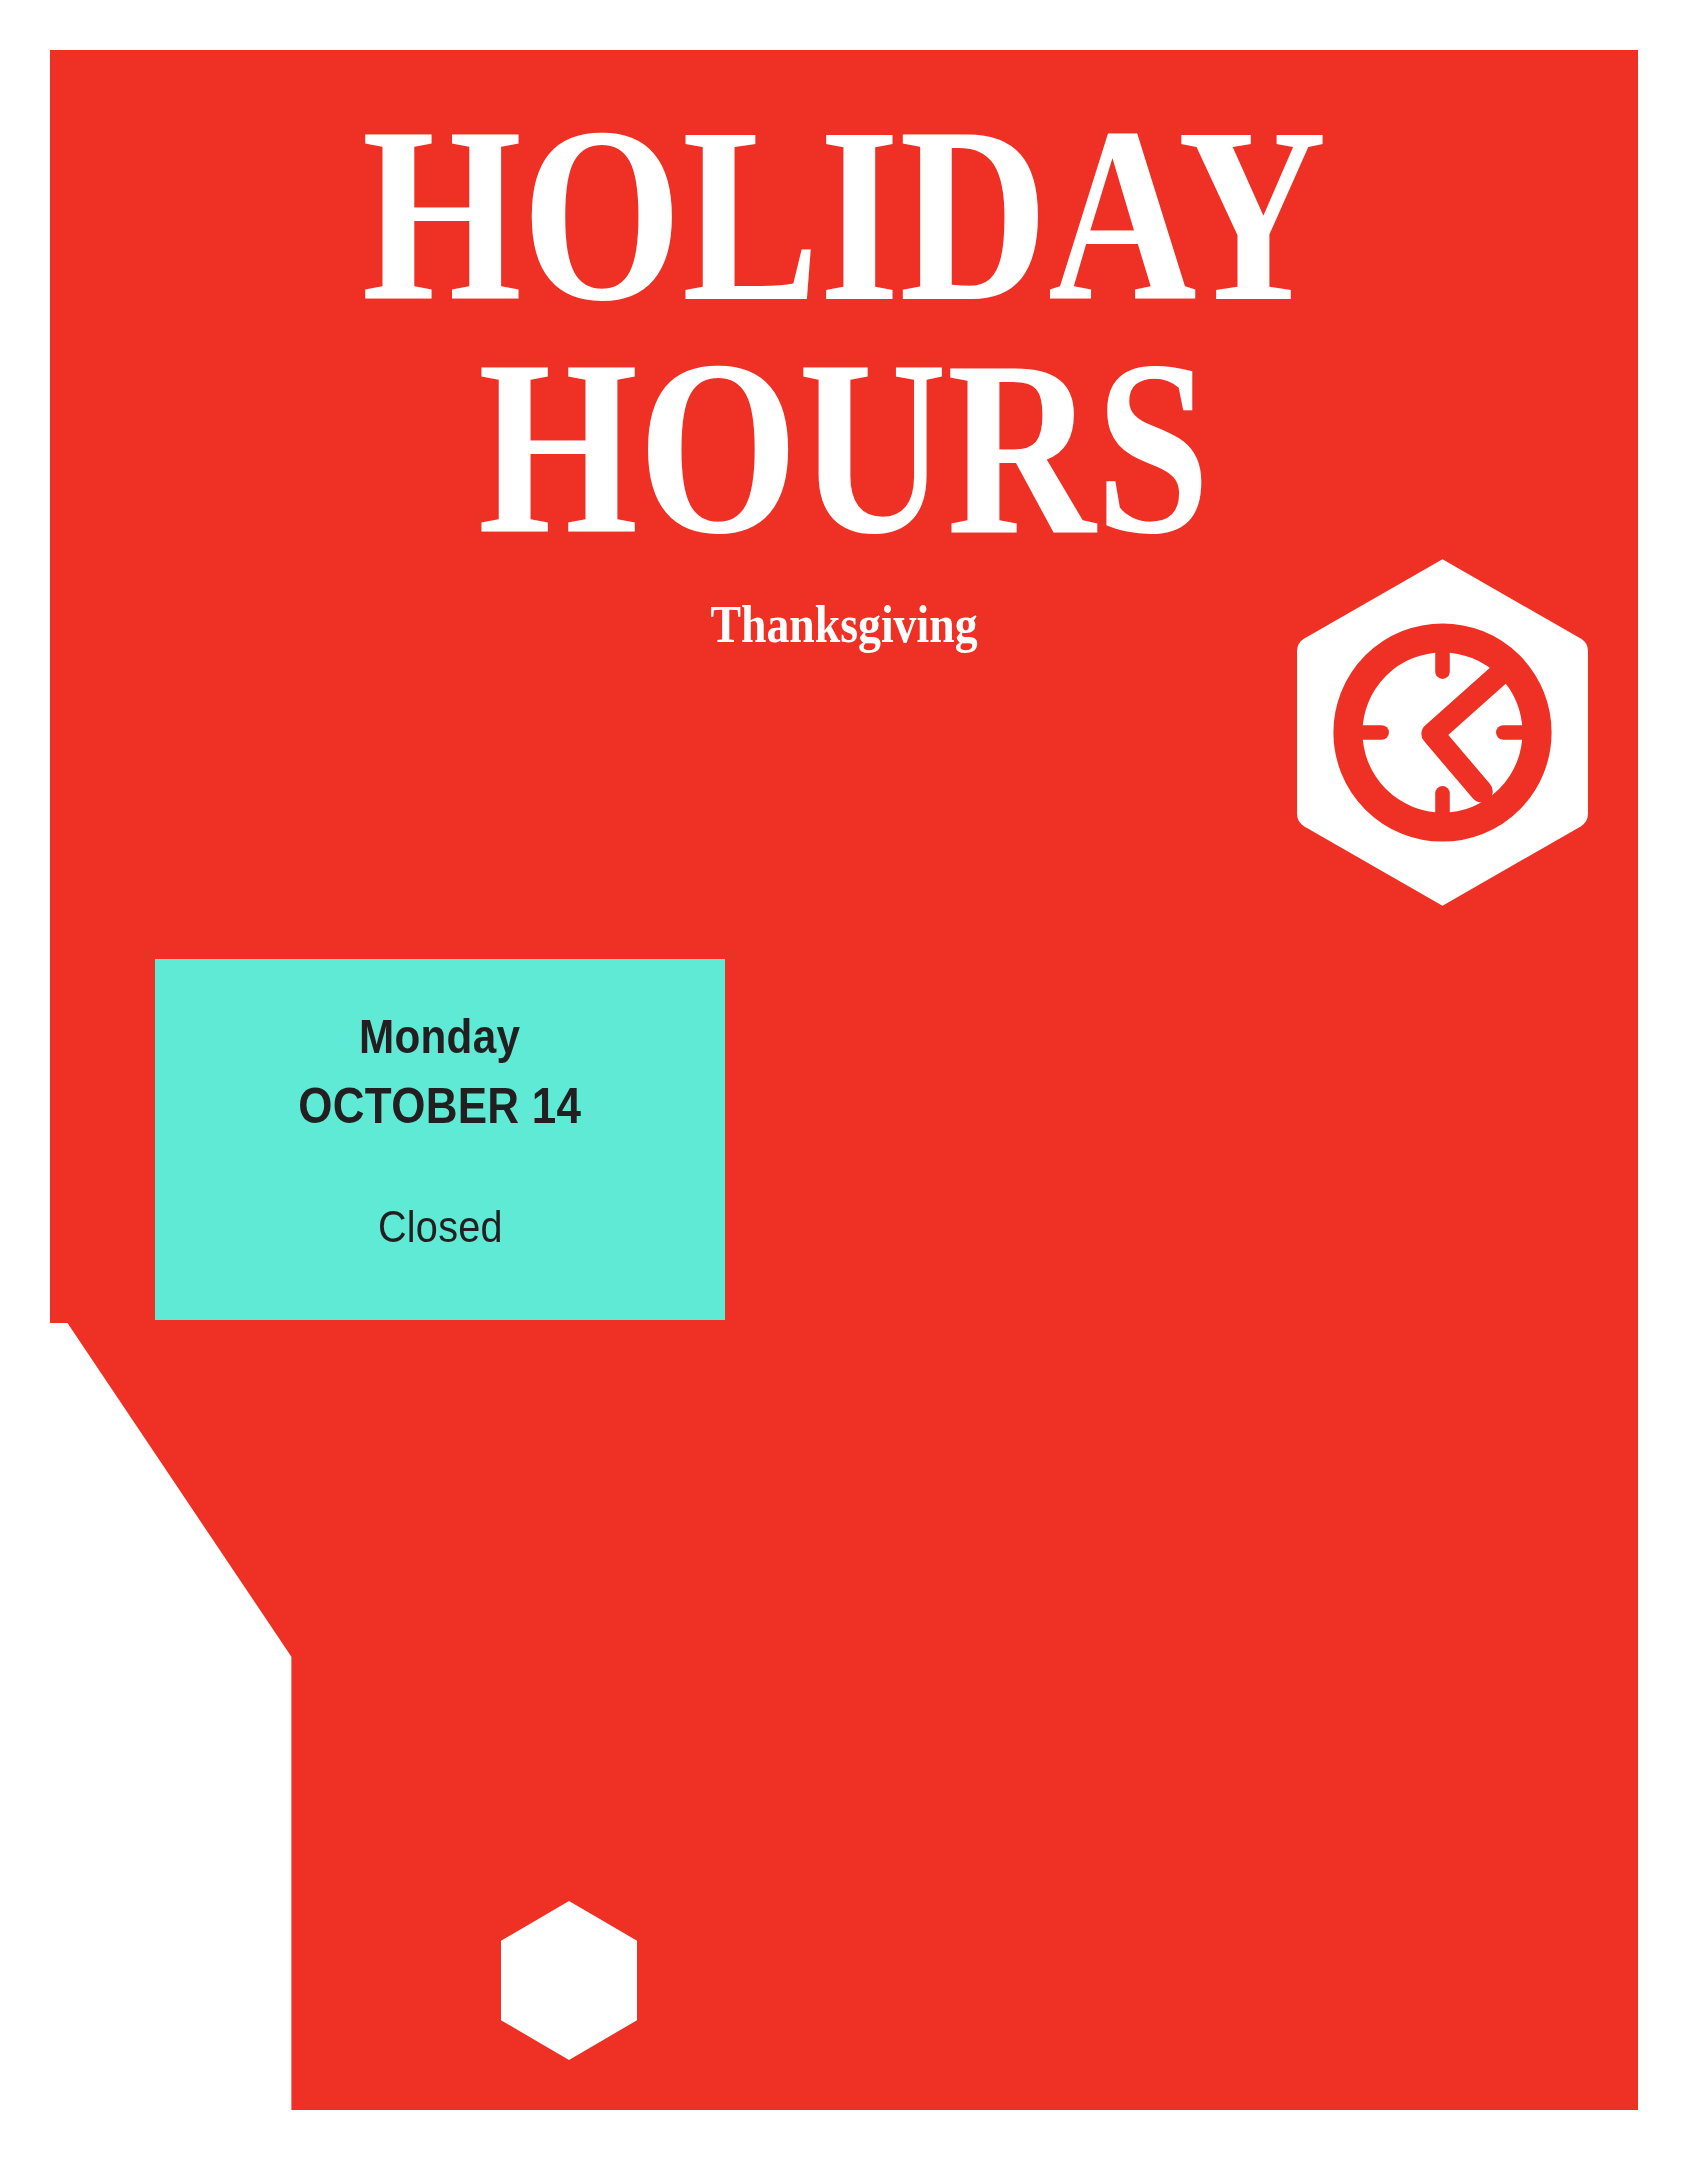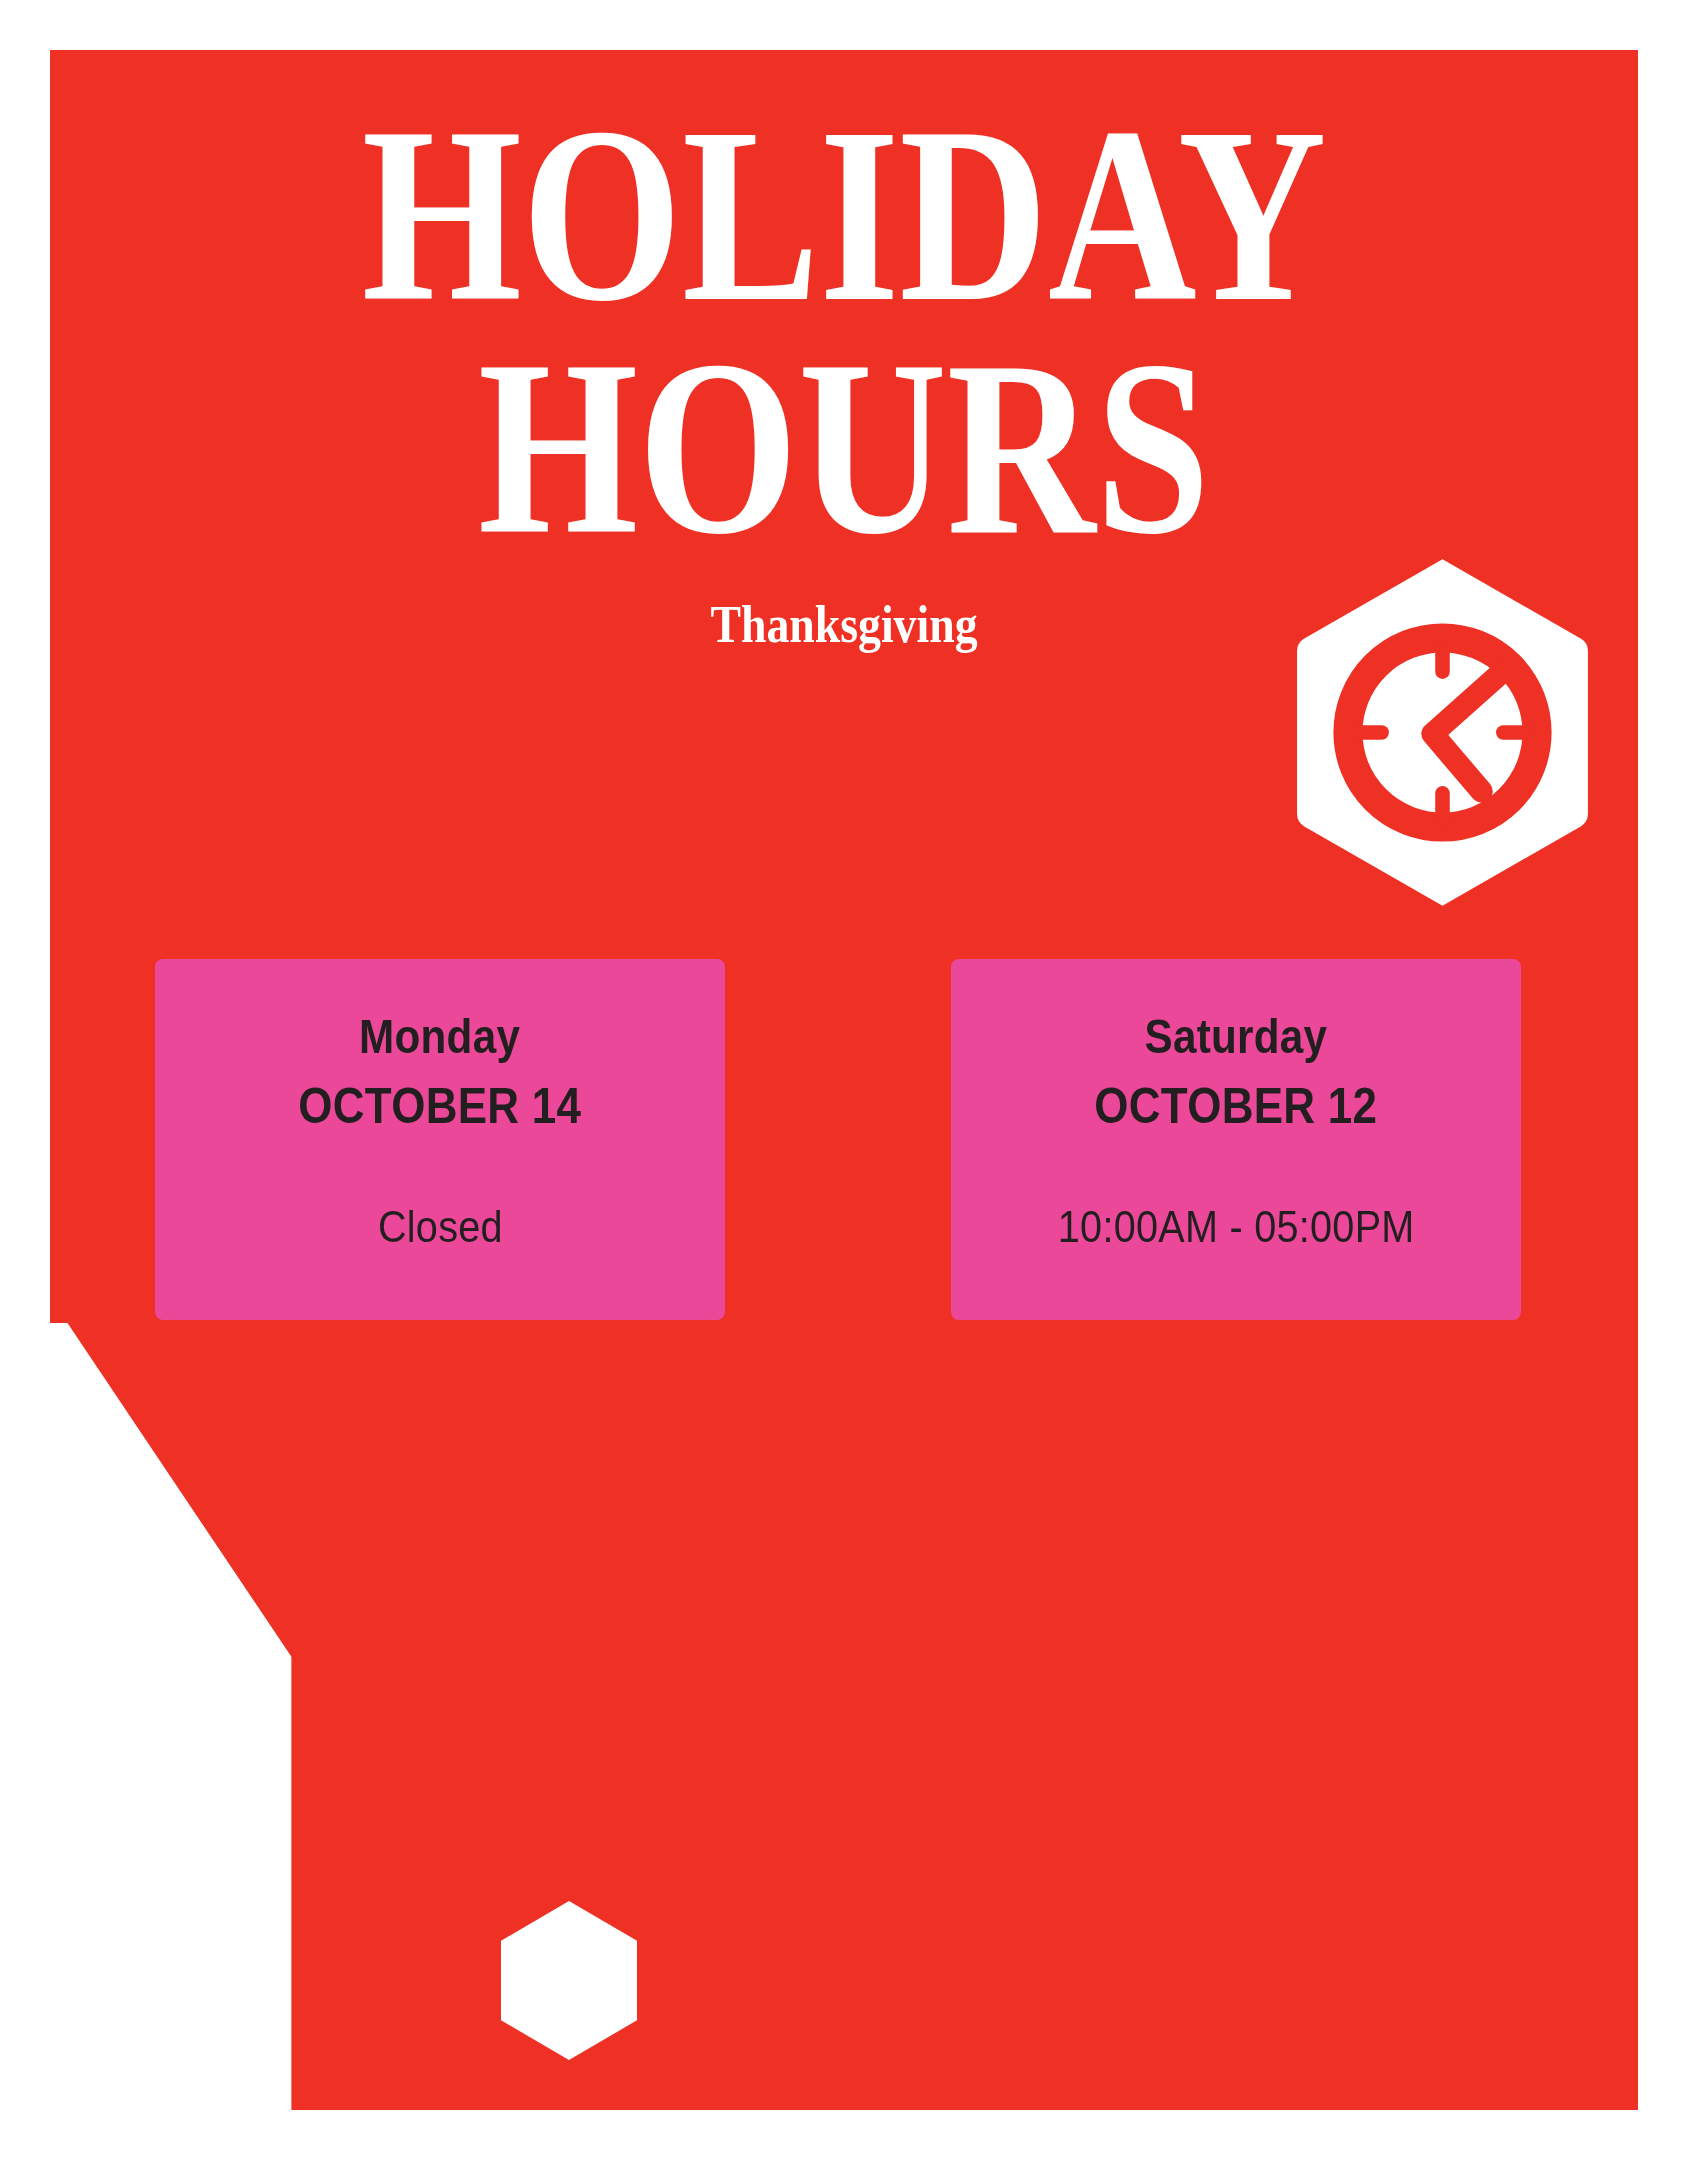--- a/index.html
+++ b/index.html
@@ -103,28 +103,27 @@
     left: 155px;
     top: 959px;
     width: 1376px;
     display: grid;
     grid-template-columns: 570px 570px;
     grid-template-rows: 361px 367px;
     column-gap: 226px;
     row-gap: 114px;
   }
   .card {
-    background: #ec4899;
+    background: #5eead4;
     display: flex;
     flex-direction: column;
     align-items: center;
     justify-content: flex-start;
     box-sizing: border-box;
     padding-top: 54px;
-    border-radius: 8px;
   }
   .card-day {
     color: #231f20;
     font-weight: 700;
     font-size: 48px;
     line-height: 1;
     transform: scaleX(0.88);
     letter-spacing: 0.3px;
   }
   .card-date {
@@ -178,23 +177,18 @@
   </div>
 
   <div class="cards">
 
     <div class="card">
       <div class="card-day">Monday</div>
       <div class="card-date">OCTOBER 14</div>
       <div class="card-hours">Closed</div>
     </div>
 
-    <div class="card">
-      <div class="card-day">Saturday</div>
-      <div class="card-date">OCTOBER 12</div>
-      <div class="card-hours">10:00AM - 05:00PM</div>
-    </div>
 
 
 
   </div>
 </div>
 
 
 </body></html>

